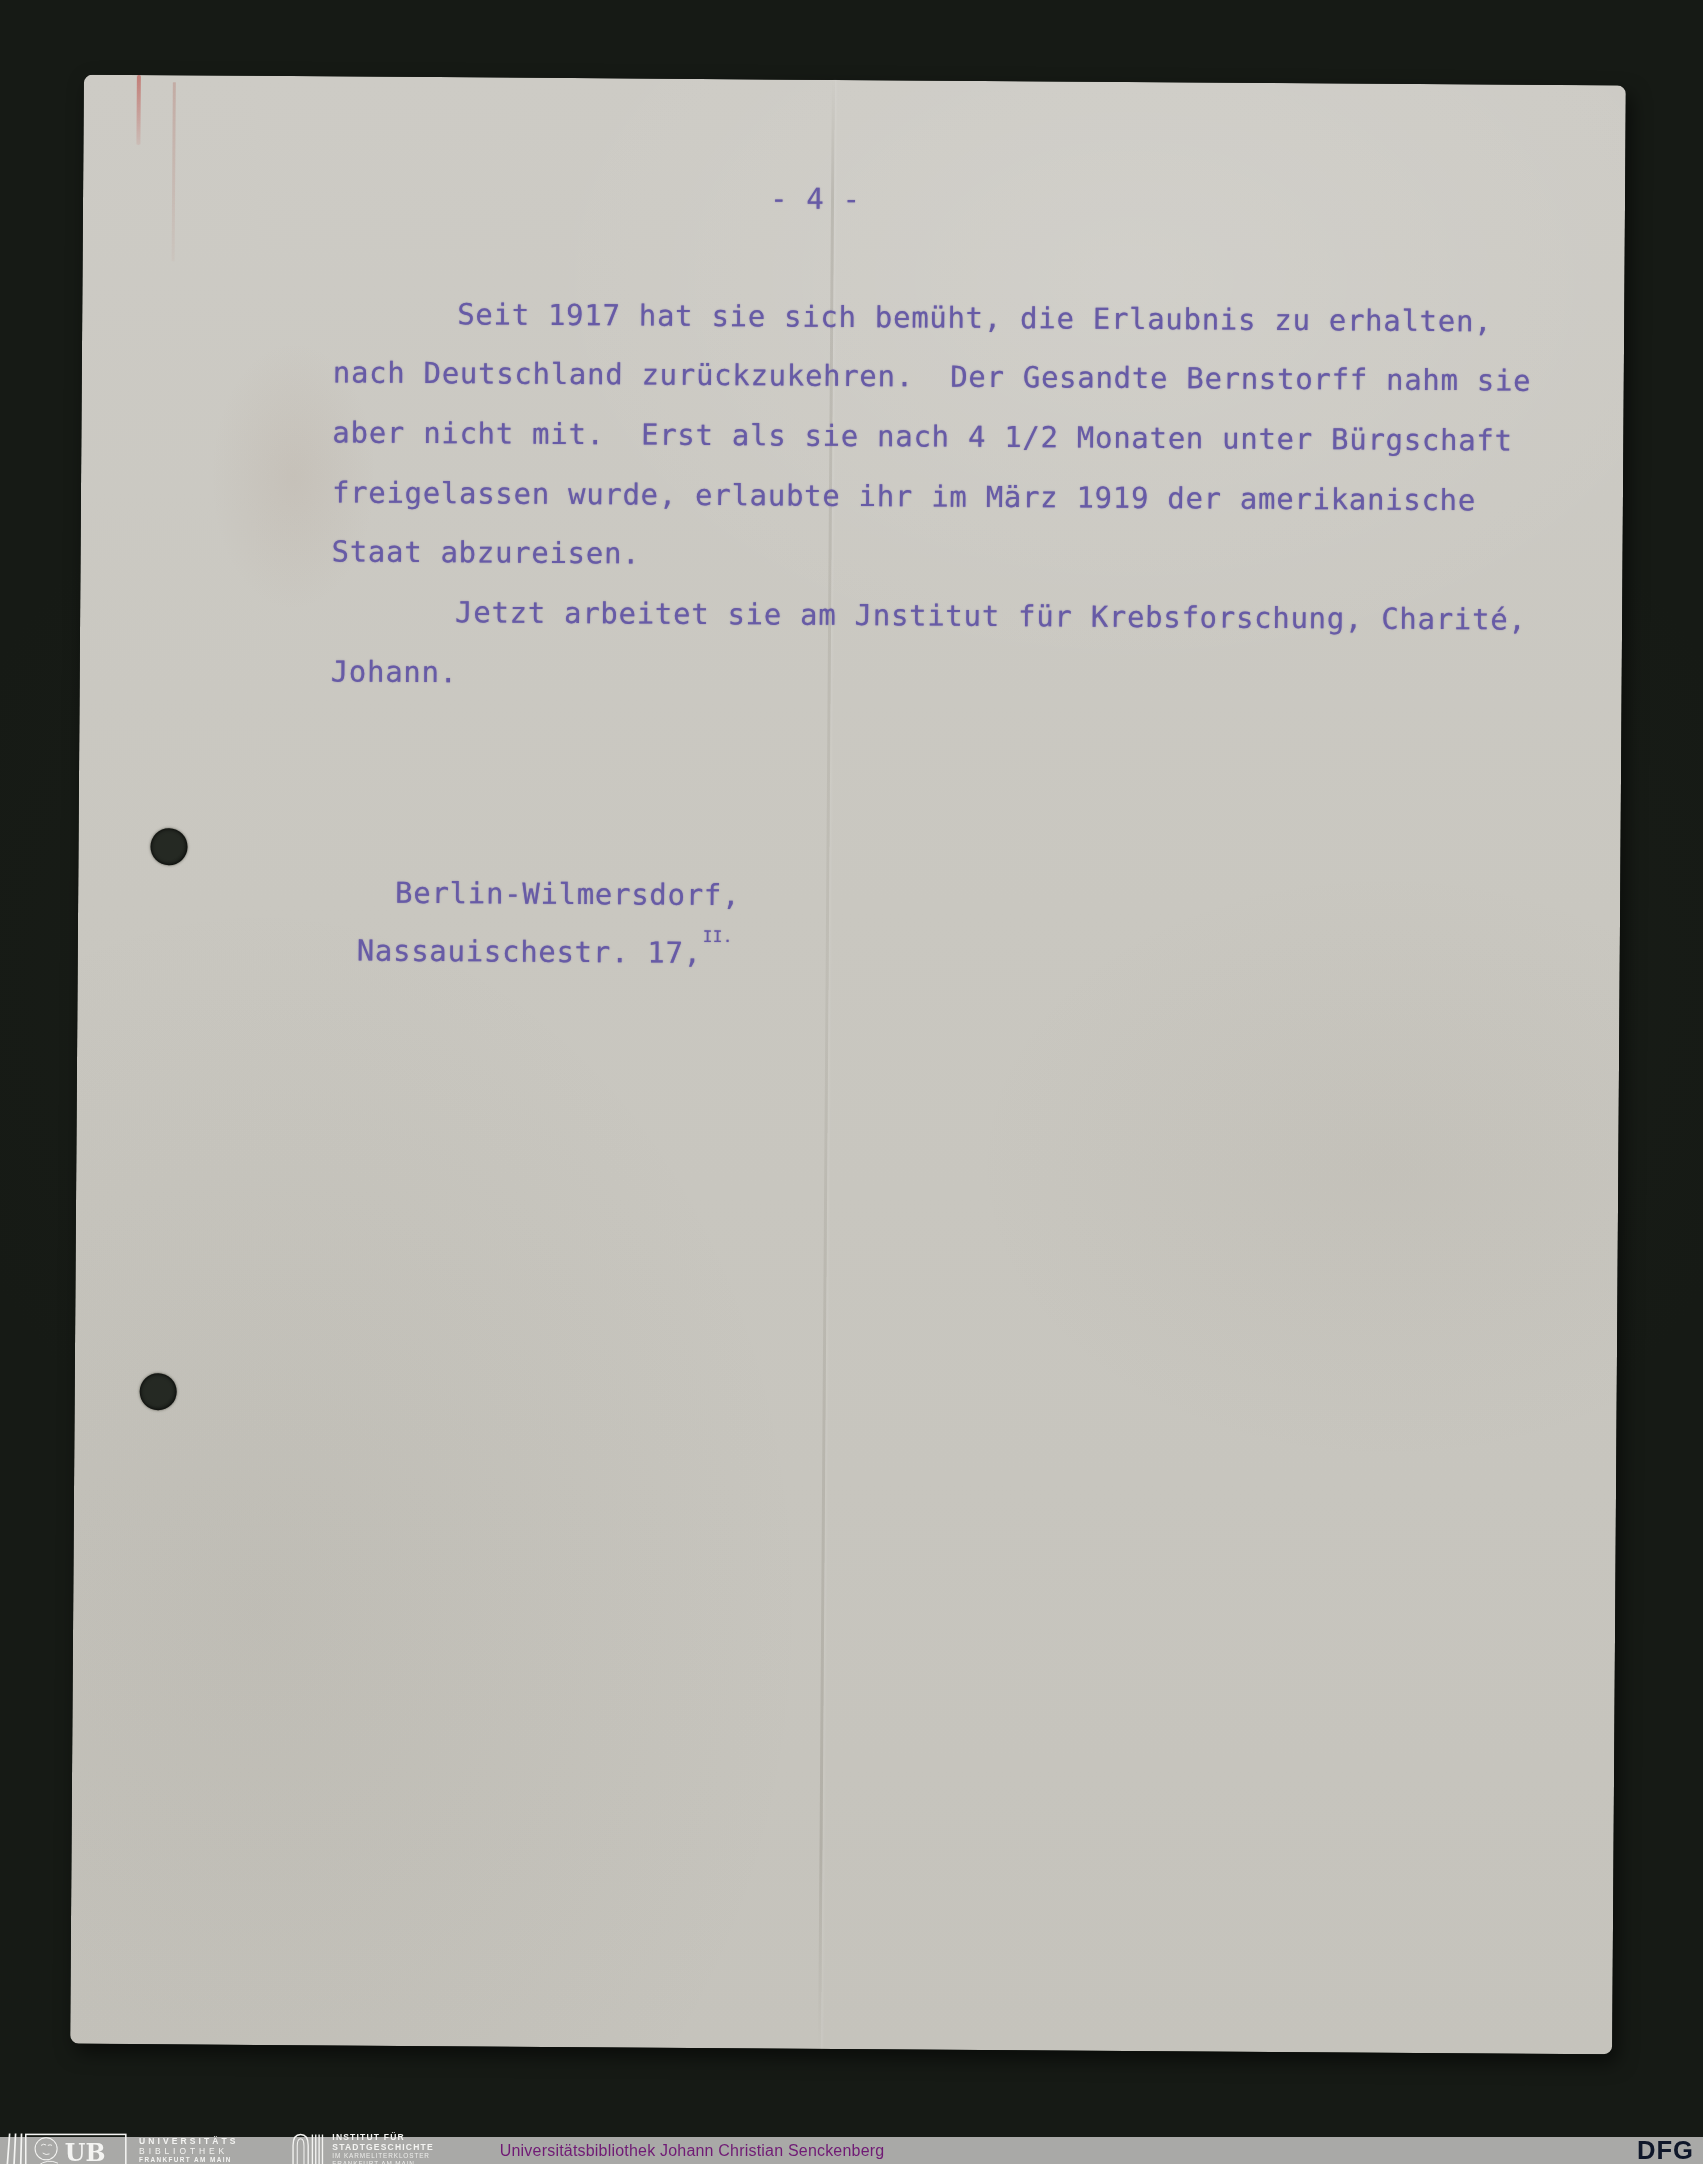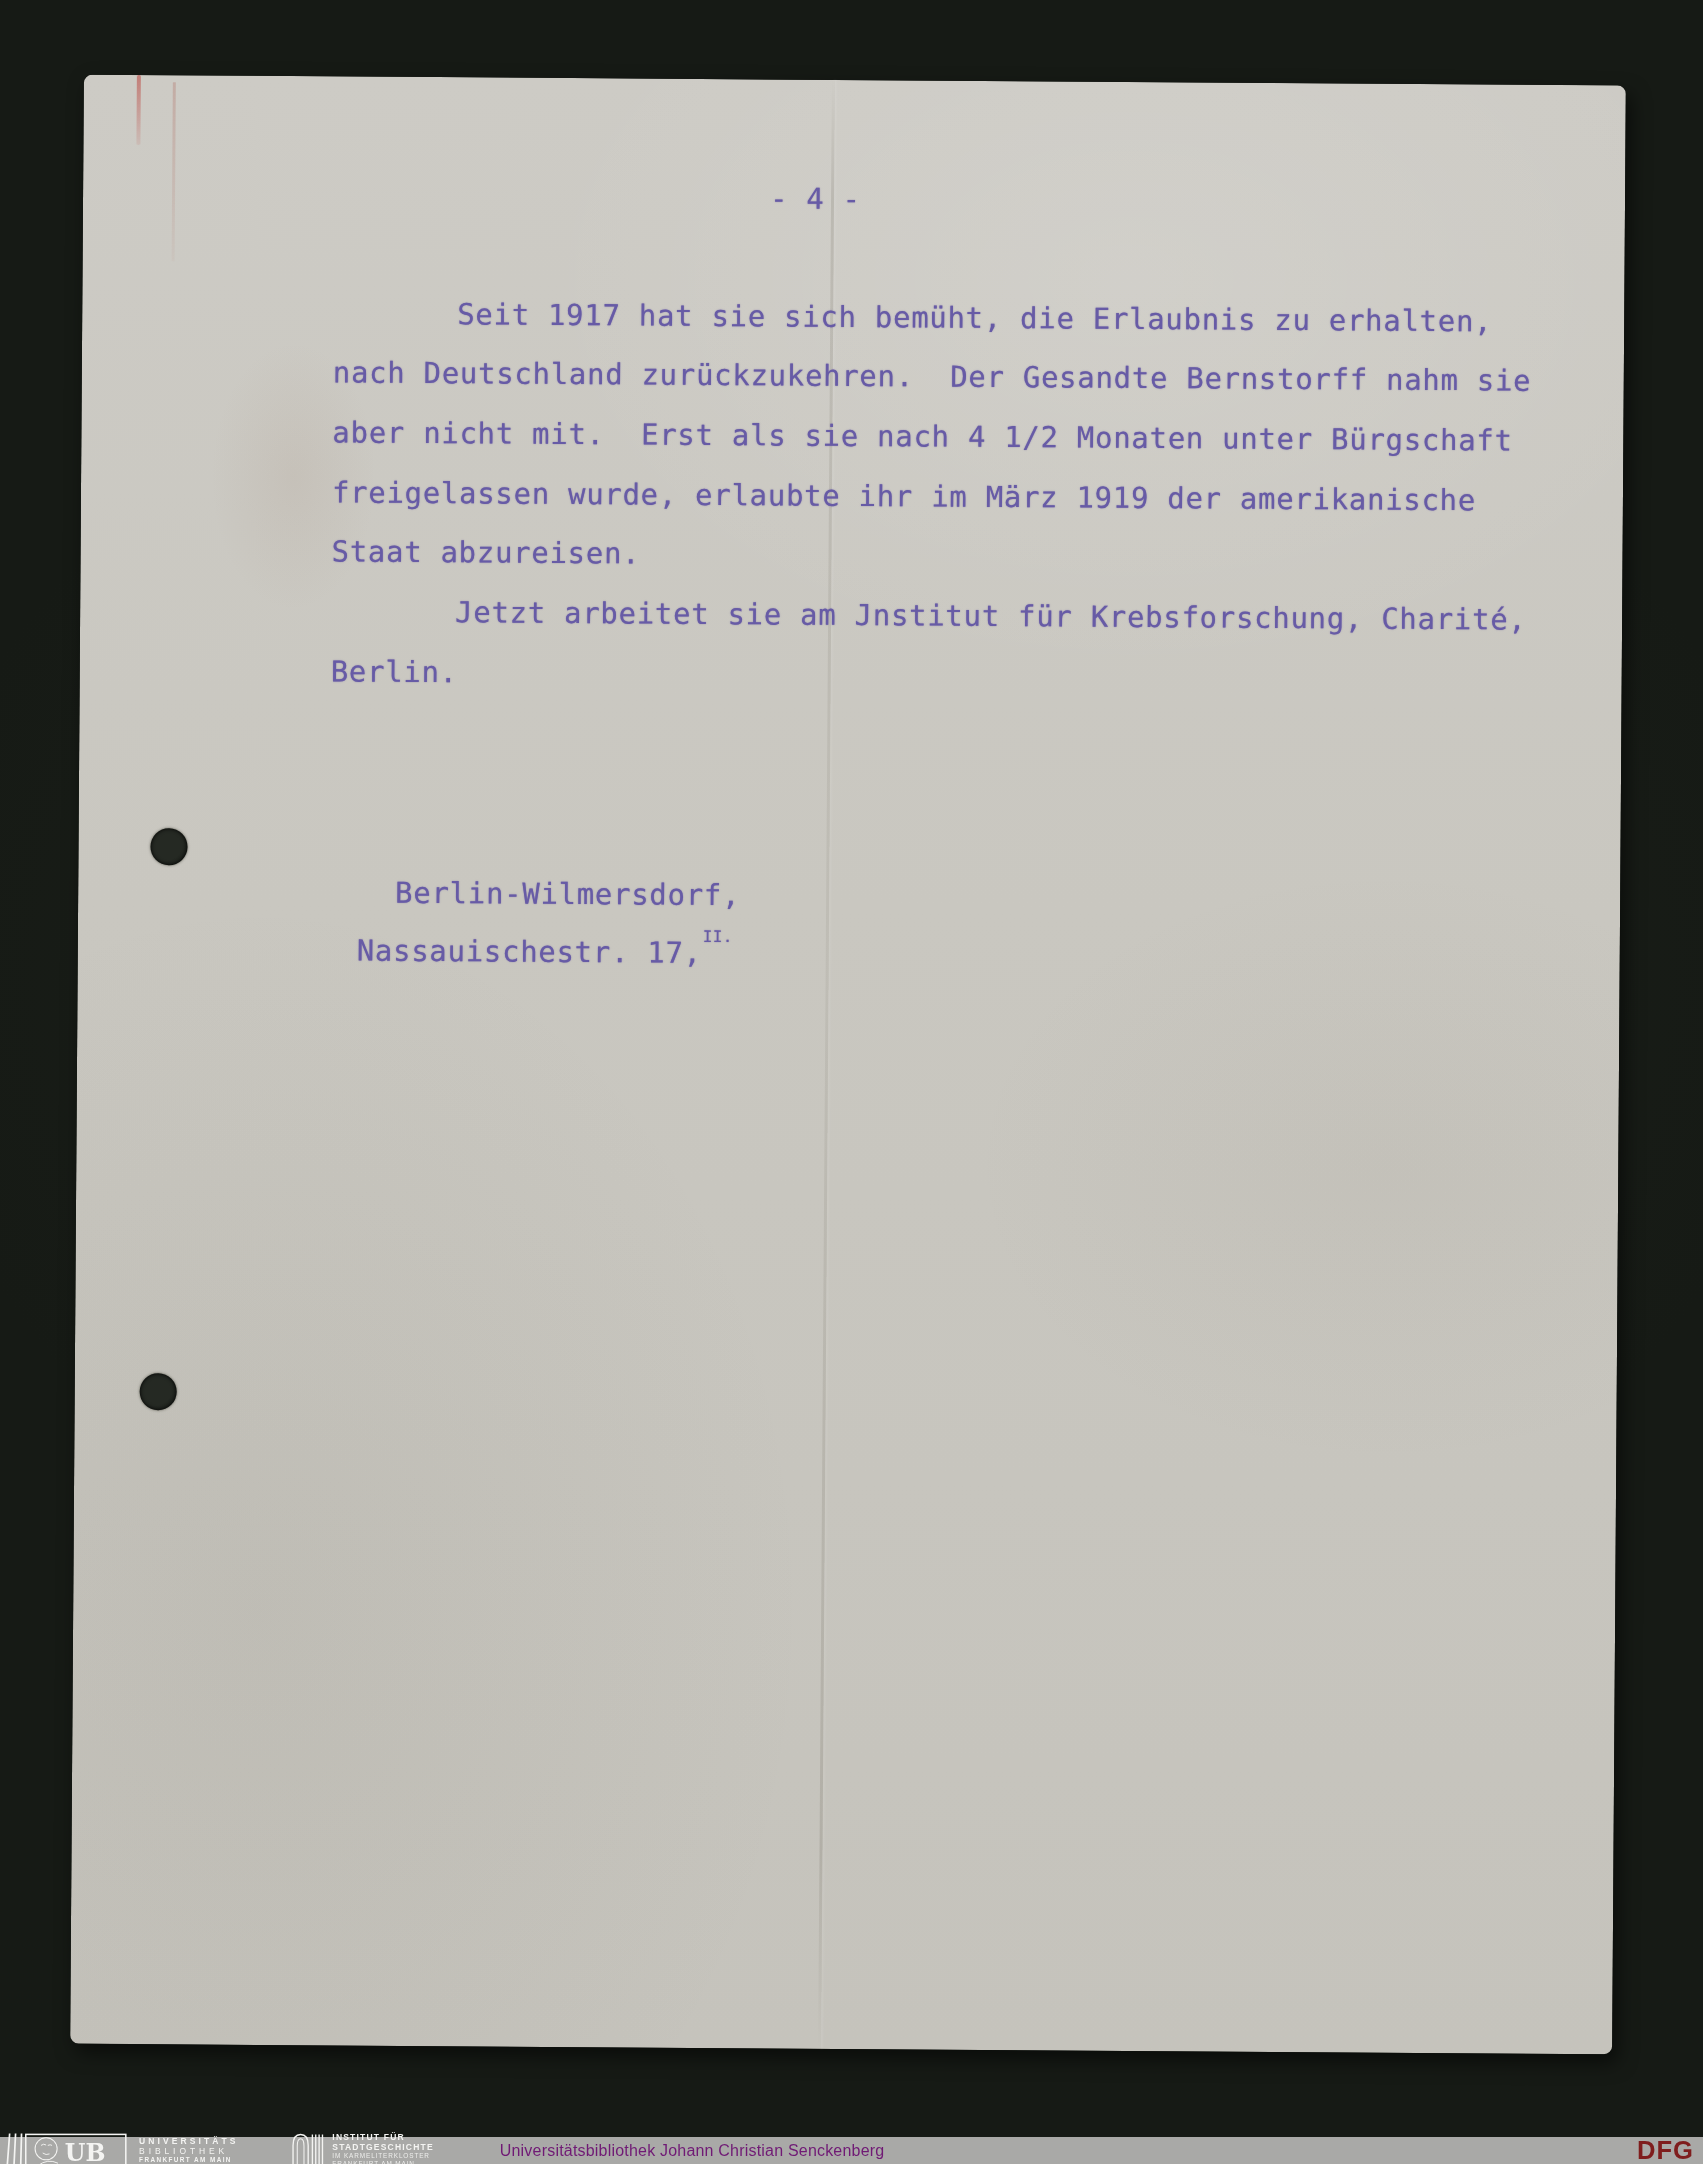--- a/index.html
+++ b/index.html
@@ -97,21 +97,21 @@
   .isg-block { margin-left: 49px; display: flex; align-items: center; }
   .isg-text { margin-left: 7.7px; color: #f4f4f2; }
   .isg-text .t1, .isg-text .t2 { font-size: 8.5px; font-weight: bold; letter-spacing: 1.2px; line-height: 9.8px; }
   .isg-text .t3, .isg-text .t4 { font-size: 6.4px; letter-spacing: 0.9px; line-height: 8px; color: #eeeeec; }
   .library-name {
     margin-left: 66px;
     font-size: 16px; color: #701a75; letter-spacing: 0.2px;
   }
   .dfg {
     margin-left: auto; margin-right: 10.2px;
-    font-size: 25.6px; font-weight: 800; color: #7f1d1d; letter-spacing: 0.9px;
+    font-size: 25.6px; font-weight: 800; color: #0f172a; letter-spacing: 0.9px;
     font-family: "Liberation Sans", sans-serif;
   }
 </style>
 </head>
 <body>
 
 <div class="stage">
 
   <div class="paper">
     <div class="fold-line"></div>
@@ -123,21 +123,21 @@
     <div class="hole hole-bottom"></div>
 
     <div class="tw page-number">- 4 -</div>
 
     <div class="tw l0">Seit 1917 hat sie sich bemüht, die Erlaubnis zu erhalten,</div>
     <div class="tw l1">nach Deutschland zurückzukehren.  Der Gesandte Bernstorff nahm sie</div>
     <div class="tw l2">aber nicht mit.  Erst als sie nach 4 1/2 Monaten unter Bürgschaft</div>
     <div class="tw l3">freigelassen wurde, erlaubte ihr im März 1919 der amerikanische</div>
     <div class="tw l4">Staat abzureisen.</div>
     <div class="tw l5">Jetzt arbeitet sie am Jnstitut für Krebsforschung, Charité,</div>
-    <div class="tw l6">Berlin.</div>
+    <div class="tw l6">Johann.</div>
 
     <div class="tw addr1">Berlin-Wilmersdorf,</div>
     <div class="tw addr2"><span>Nassauischestr. 17,</span><sup>II.</sup></div>
   </div>
 
   <div class="footer">
 
     <div class="ub-block">
       <svg class="logo-svg" width="128" height="39" viewBox="0 0 150 46">
         <path d="M5,3 L2,43 M12,3 L10,43 M19,3 L18,43" stroke="#f4f4f2" stroke-width="2" fill="none"></path>

